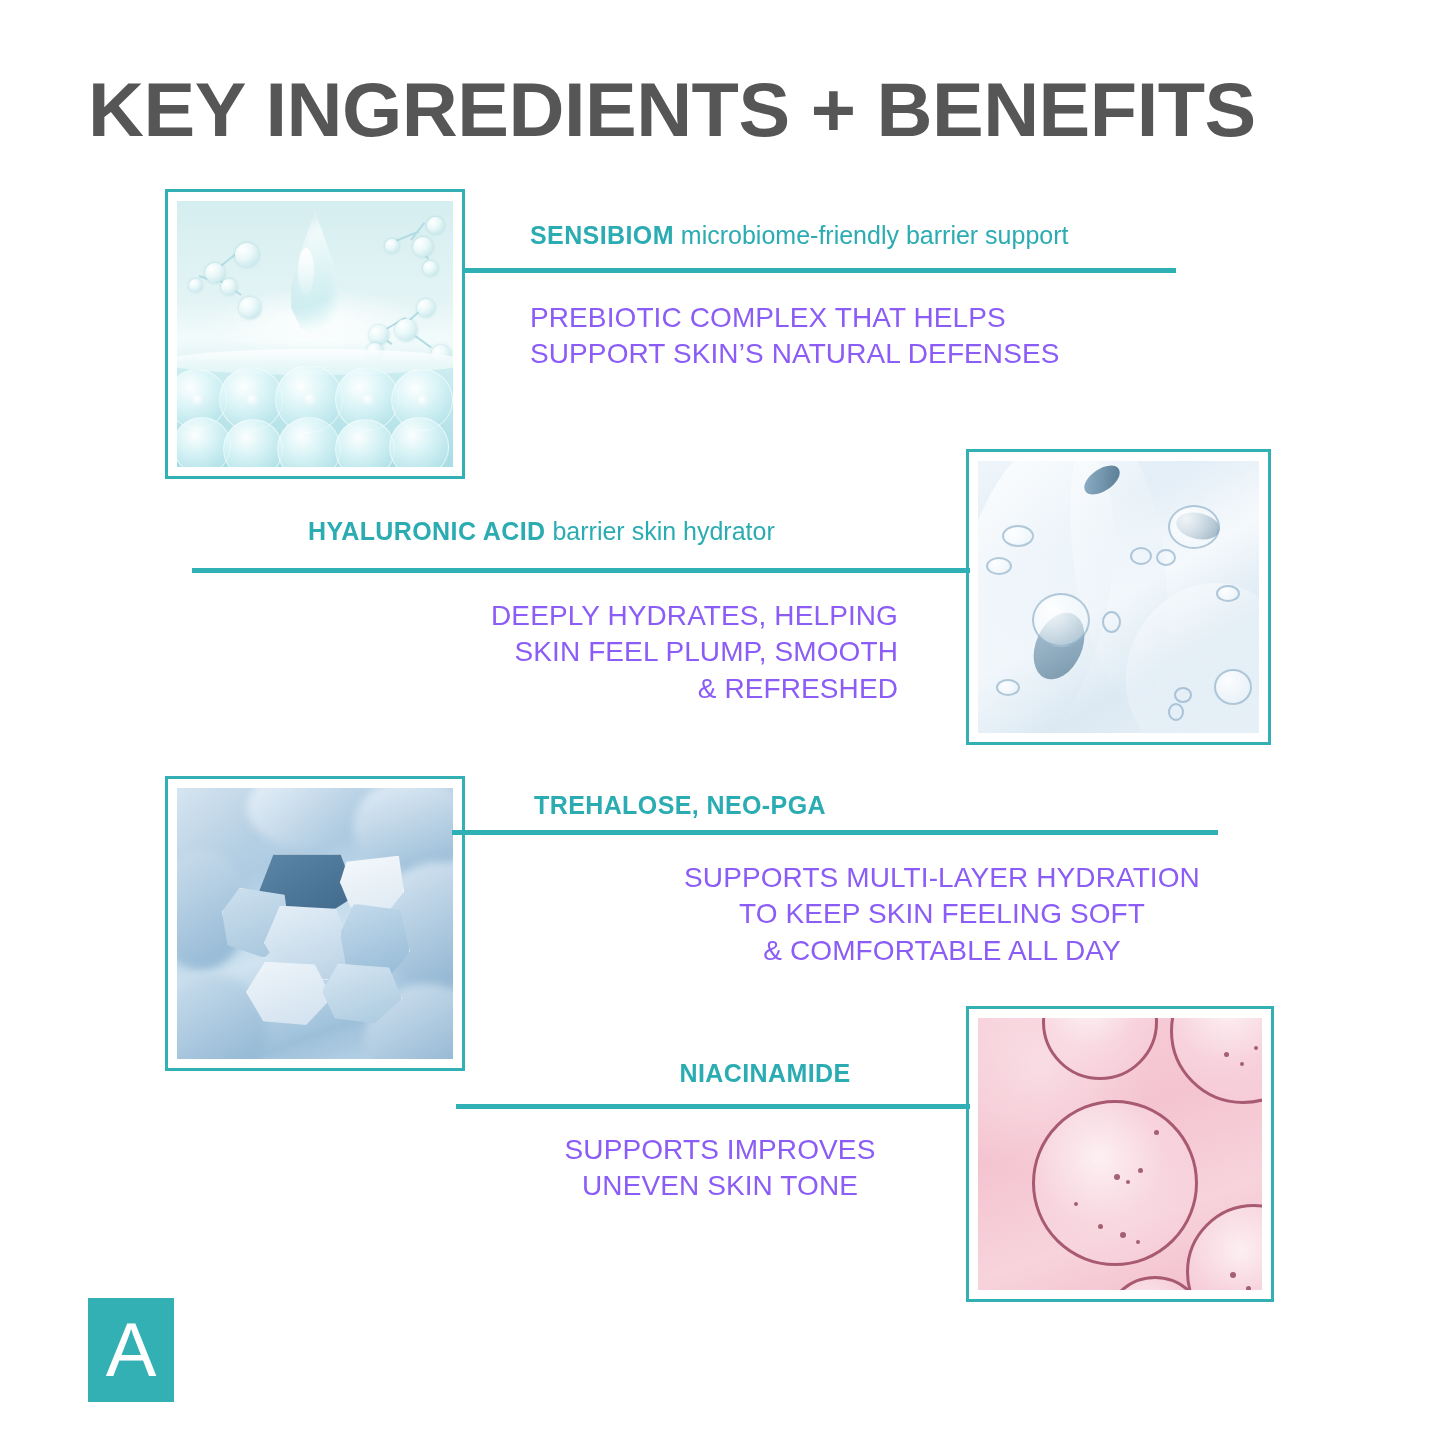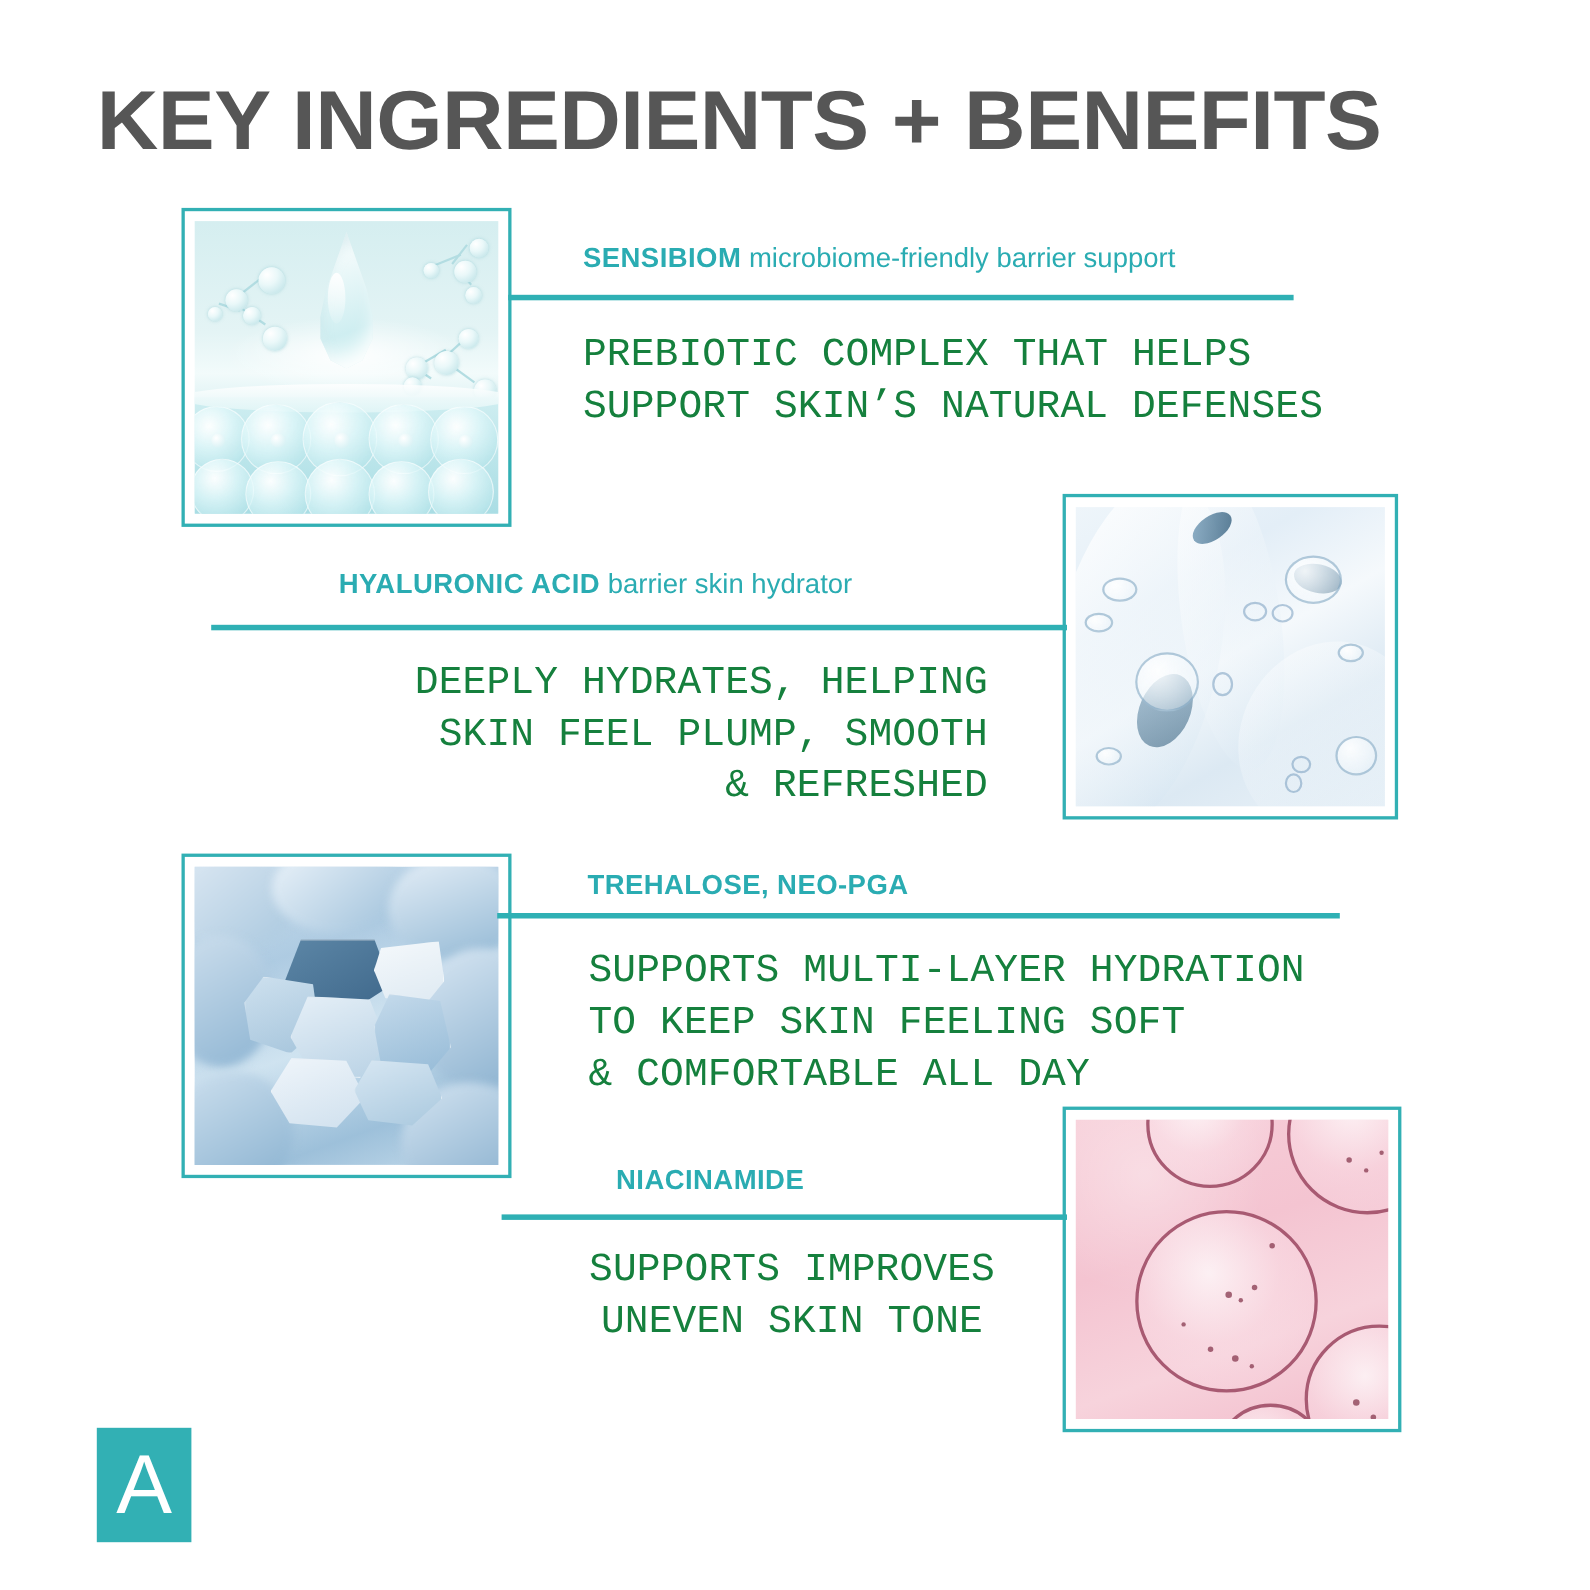--- a/index.html
+++ b/index.html
@@ -87,37 +87,37 @@
     background:radial-gradient(circle at 40% 34%,rgba(255,255,255,.72) 0%,rgba(250,222,230,.5) 45%,rgba(243,196,210,.35) 100%);}
   .spk{position:absolute;border-radius:50%;background:#8d4258;opacity:.8;}
 
   
   .block{position:absolute;}
   .kicker{font-size:25px;color:#2aacb2;line-height:1.1;white-space:nowrap;}
   .kicker .nm{font-weight:bold;letter-spacing:.4px;}
   .kicker .desc{font-weight:normal;}
   .rule{position:absolute;height:5px;background:#2fb0b4;}
   .body-copy{
-    font-size:36px;color:#15803d;line-height:1.30;
-    letter-spacing:.1px;white-space:pre-line;font-family:Liberation Mono, monospace;
+    font-size:28px;color:#8b5cf6;line-height:1.30;
+    letter-spacing:.1px;white-space:pre-line;
   }
 
   #block-1{left:530px;top:222px;width:680px;}
   #rule-1{left:462px;top:268px;width:714px;}
   #body-1{position:absolute;left:530px;top:300px;width:760px;text-align:left;}
 
   #block-2{left:308px;top:518px;width:700px;text-align:left;}
   #rule-2{left:192px;top:568px;width:778px;}
   #body-2{position:absolute;left:190px;top:598px;width:708px;text-align:right;}
 
   #block-3{left:534px;top:792px;width:700px;}
   #rule-3{left:452px;top:830px;width:766px;}
-  #body-3{position:absolute;left:535px;top:860px;width:760px;text-align:left;}
-
-  #block-4{left:560px;top:1060px;width:410px;text-align:left;}
+  #body-3{position:absolute;left:562px;top:860px;width:760px;text-align:center;}
+
+  #block-4{left:560px;top:1060px;width:410px;text-align:center;}
   #rule-4{left:456px;top:1104px;width:514px;}
   #body-4{position:absolute;left:470px;top:1132px;width:500px;text-align:center;}
 
   
   .badge{position:absolute;left:88px;top:1298px;width:86px;height:104px;background:#32b0b4;}
   .badge .letter{
     position:absolute;left:0;top:0;width:100%;height:100%;
     display:flex;align-items:center;justify-content:center;
     color:#ffffff;font-size:76px;font-weight:normal;line-height:1;
     font-family:"Liberation Sans", sans-serif;

